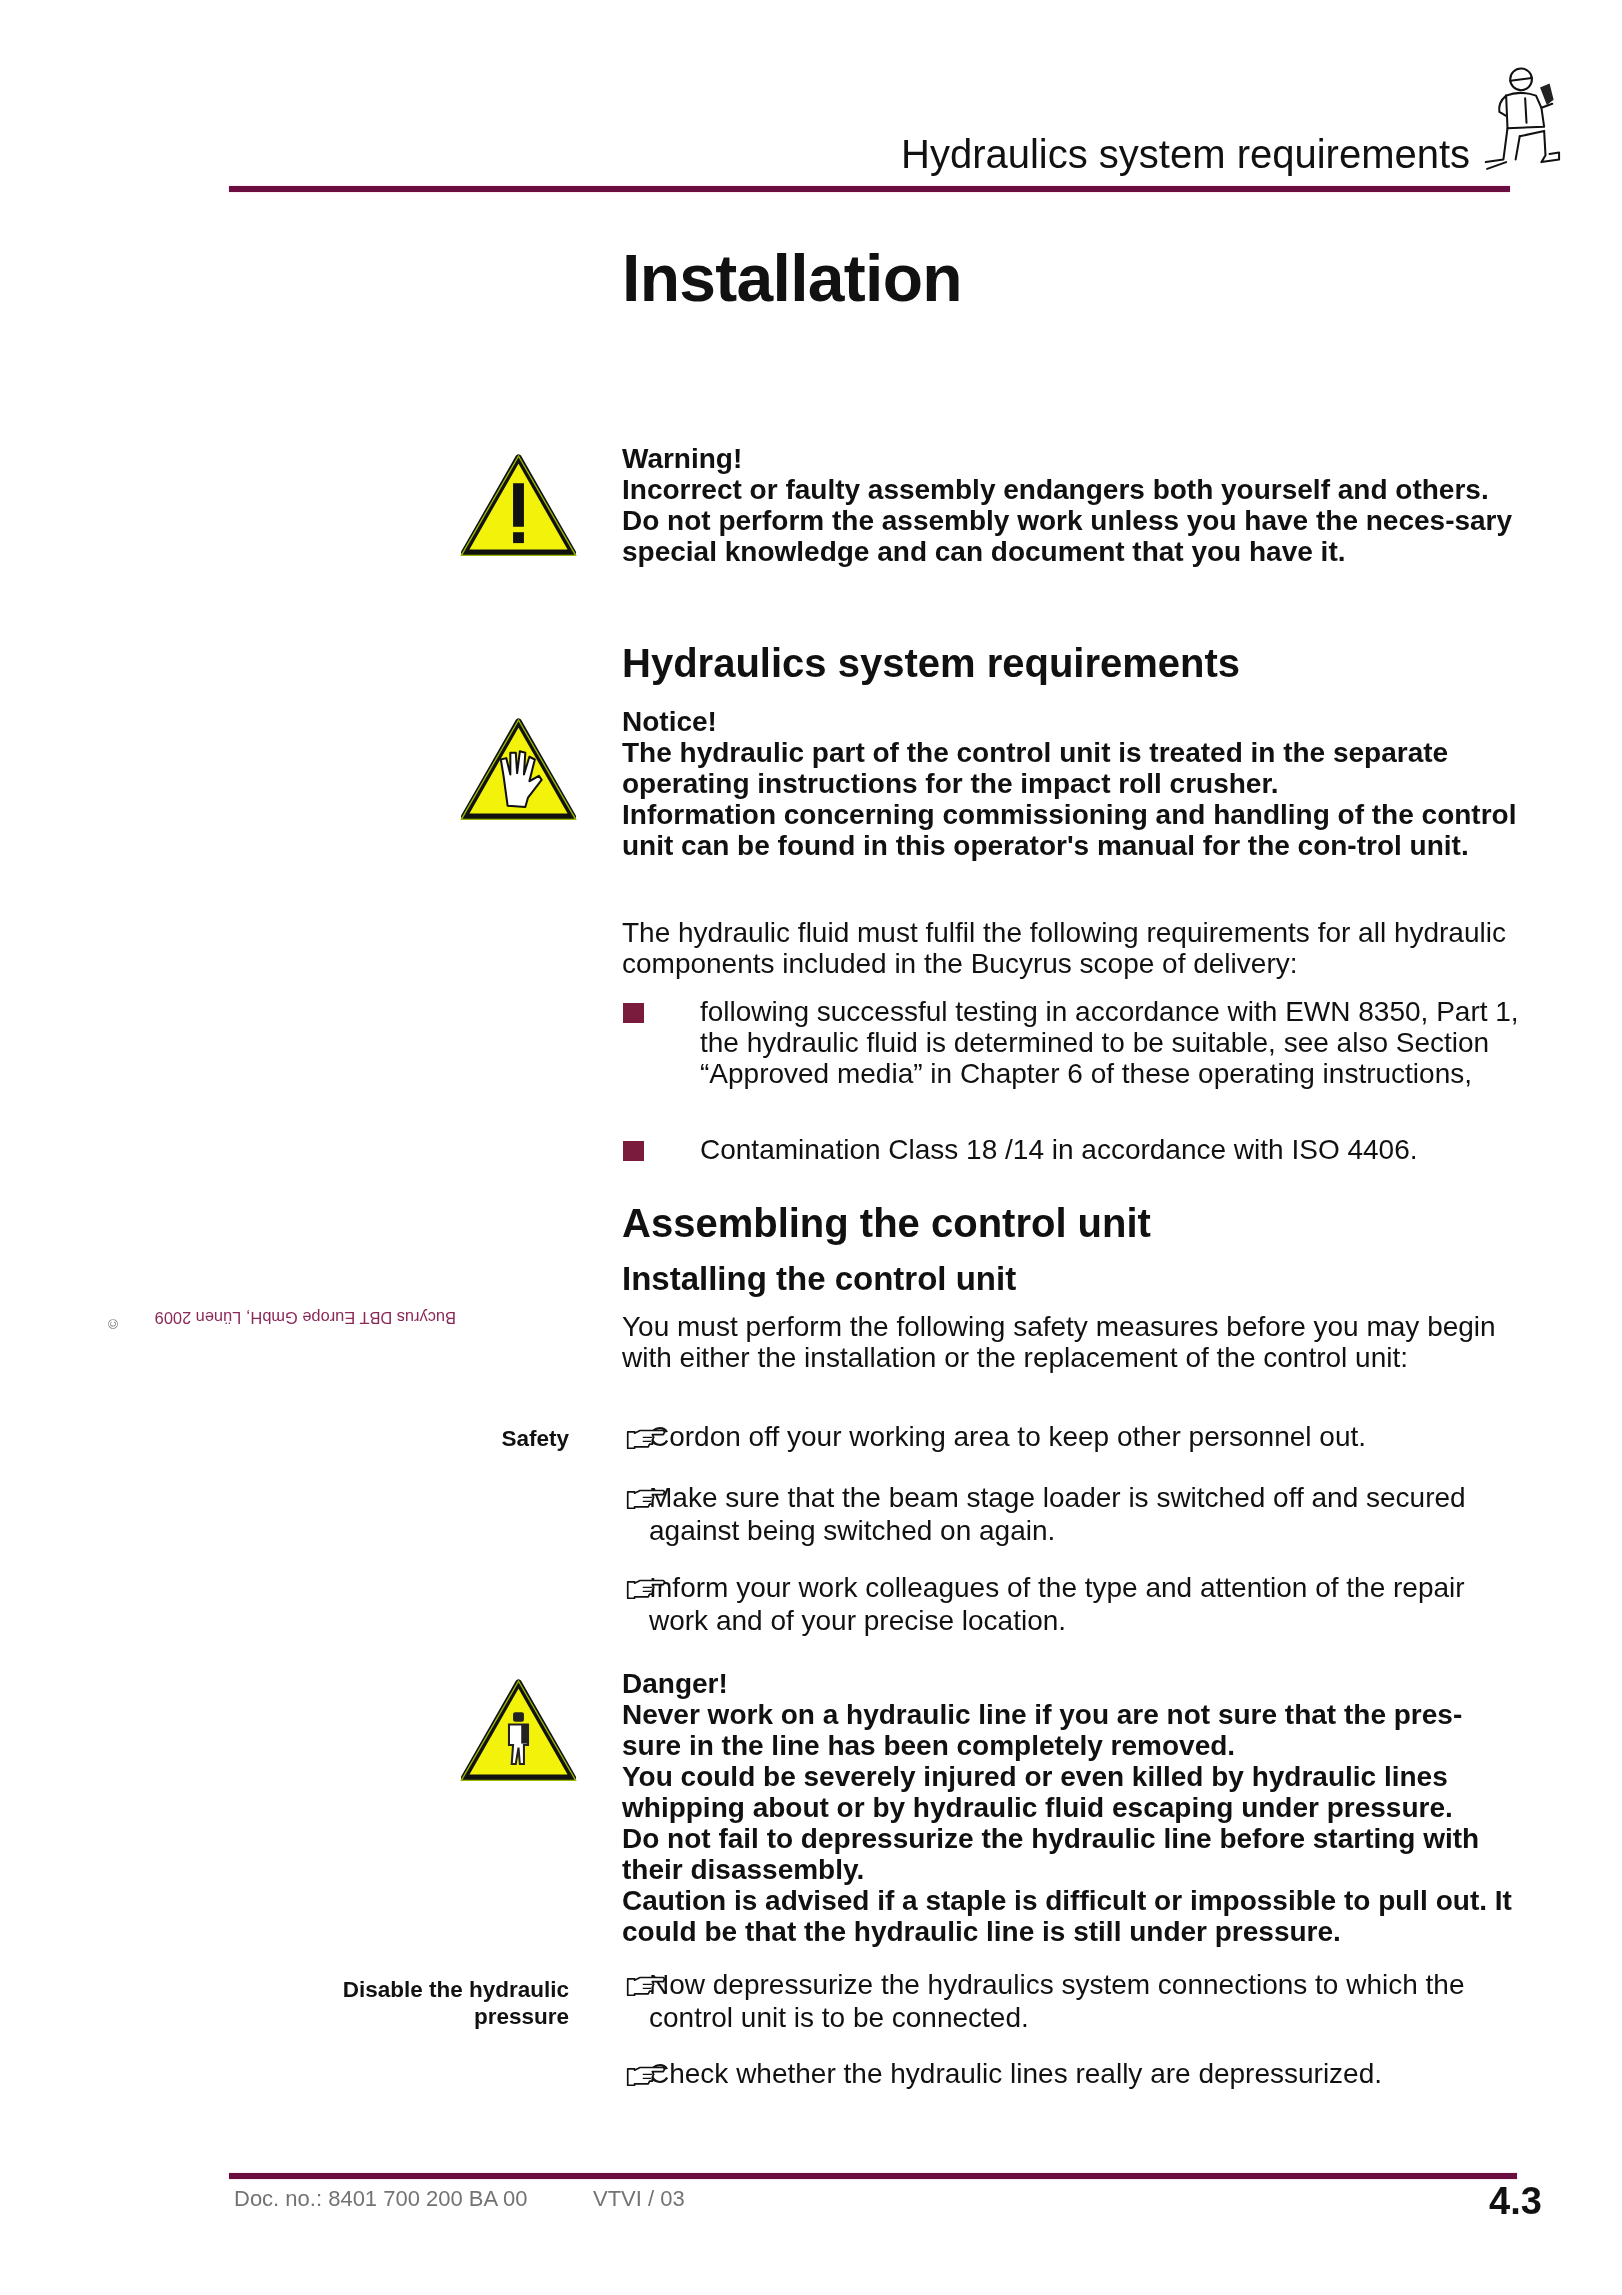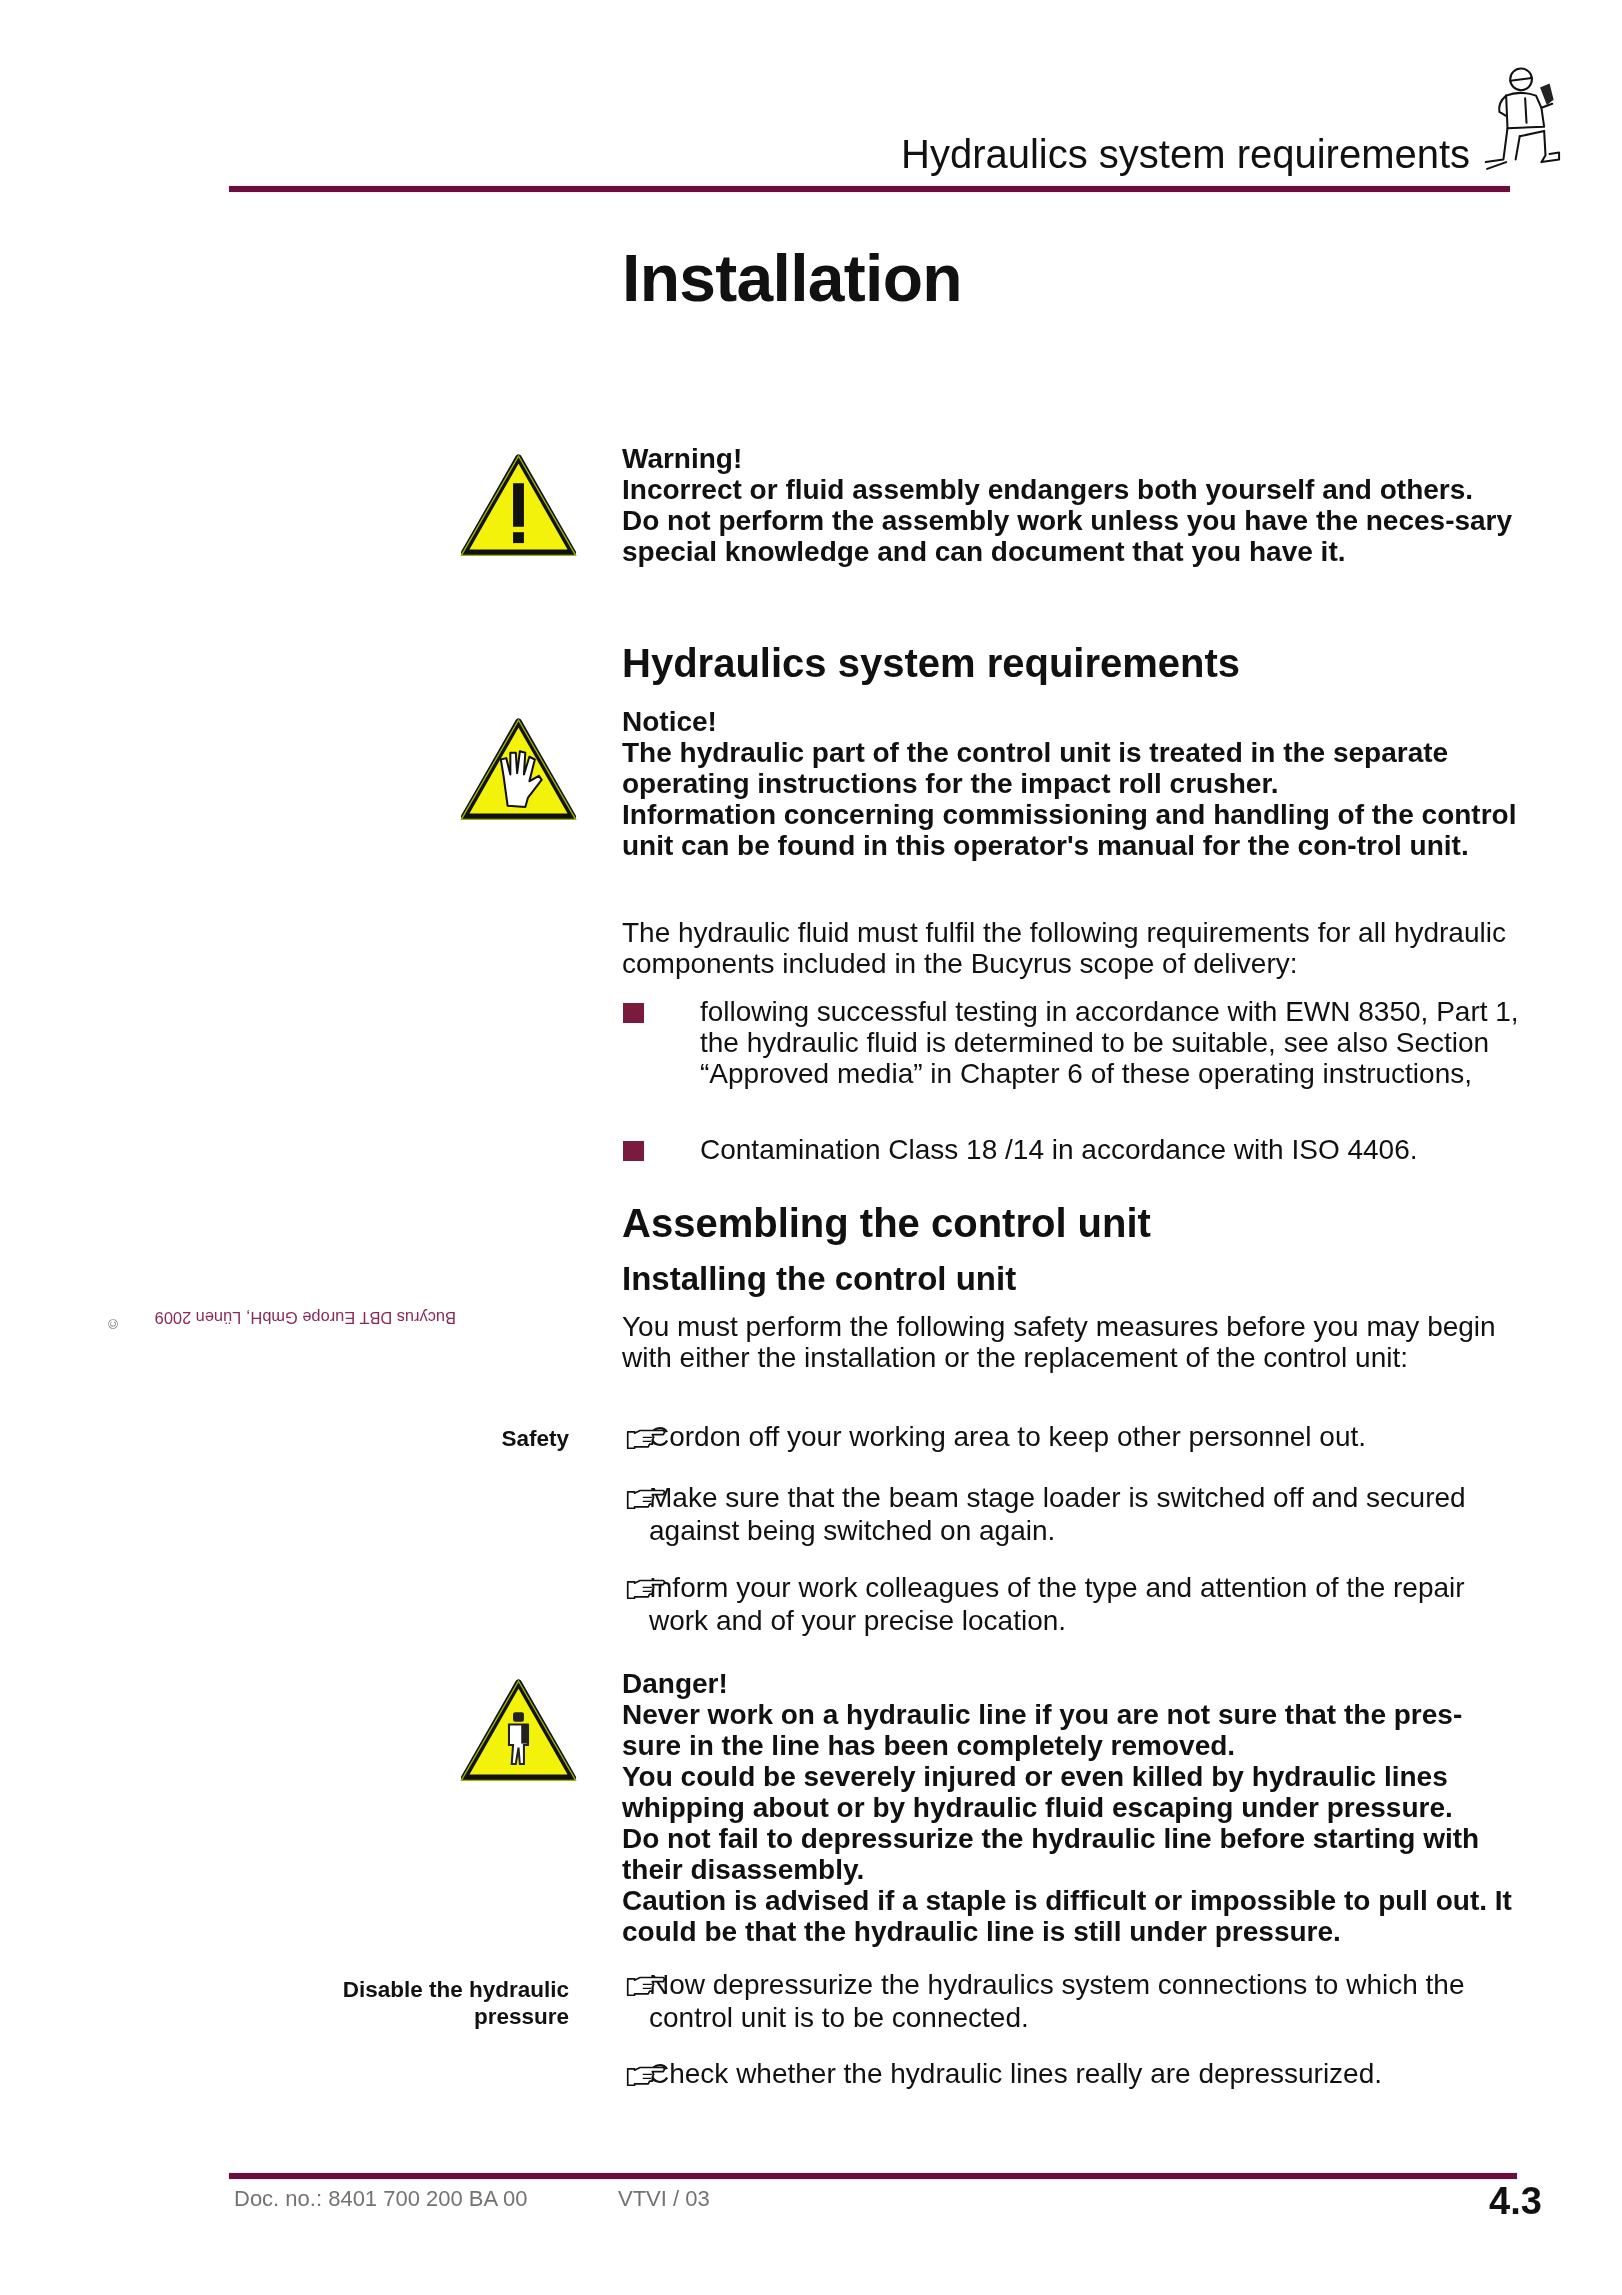--- a/index.html
+++ b/index.html
@@ -67,21 +67,21 @@
 </div>
 
 <svg class="sign" style="left:460px; top:453px;" viewBox="0 0 172 152">
   <polygon points="86,6 166,146 6,146" fill="#f2f20a" stroke="#111" stroke-width="9" stroke-linejoin="round"></polygon>
   <polygon points="86,4 170,150 2,150" fill="none" stroke="#9ab800" stroke-width="2"></polygon>
   <rect x="78" y="44" width="16" height="64" fill="#111"></rect>
   <rect x="78" y="116" width="16" height="16" fill="#111"></rect>
 </svg>
 <div class="abs col" style="top:443px;">
   <div class="p b">Warning!</div>
-  <div class="p b">Incorrect or fluid assembly endangers both yourself and others.</div>
+  <div class="p b">Incorrect or faulty assembly endangers both yourself and others.</div>
   <div class="p b">Do not perform the assembly work unless you have the neces-sary special knowledge and can document that you have it.</div>
 </div>
 
 <div class="abs col" style="top:641px;">
   <h2 class="sec">Hydraulics system requirements</h2>
 </div>
 <svg class="sign" style="left:460px; top:717px;" viewBox="0 0 172 152">
   <polygon points="86,6 166,146 6,146" fill="#f2f20a" stroke="#111" stroke-width="9" stroke-linejoin="round"></polygon>
   <polygon points="86,4 170,150 2,150" fill="none" stroke="#9ab800" stroke-width="2"></polygon>
   <path d="M70 130 L64 86 L60 62 L68 60 L74 84 L74 52 L82 52 L84 82 L88 50 L96 52 L94 84 L102 58 L110 62 L102 94 L116 86 L120 92 L100 118 L96 132 Z" fill="#fff" stroke="#111" stroke-width="3" stroke-linejoin="round"></path>
@@ -165,15 +165,15 @@
     <svg class="hand" viewBox="0 0 60 38">
       <path d="M4 10 L4 34 L14 34 L14 32 L34 32 L36 28 L40 28 L40 22 L42 18 L40 14 L56 14 L58 10 L56 8 L22 8 L14 12 L14 10 Z" fill="#fff" stroke="#111" stroke-width="2.5" stroke-linejoin="round"></path>
       <path d="M26 18 L40 18 M26 24 L38 24" stroke="#111" stroke-width="2"></path>
     </svg>
     <div class="p step-text">Check whether the hydraulic lines really are depressurized.</div>
   </div>
 </div>
 
 <div class="rule" style="left:229px; top:2173px; width:1288px;"></div>
 <div class="abs footer-text" style="left:234px; top:2186px;">Doc. no.: 8401 700 200 BA 00</div>
-<div class="abs footer-text" style="left:618px; top:2186px;">VTVI / 03</div>
+<div class="abs footer-text" style="left:593px; top:2186px;">VTVI / 03</div>
 <div class="abs page-num" style="left:1489px; top:2181px;">4.3</div>
 
 
 </body></html>

